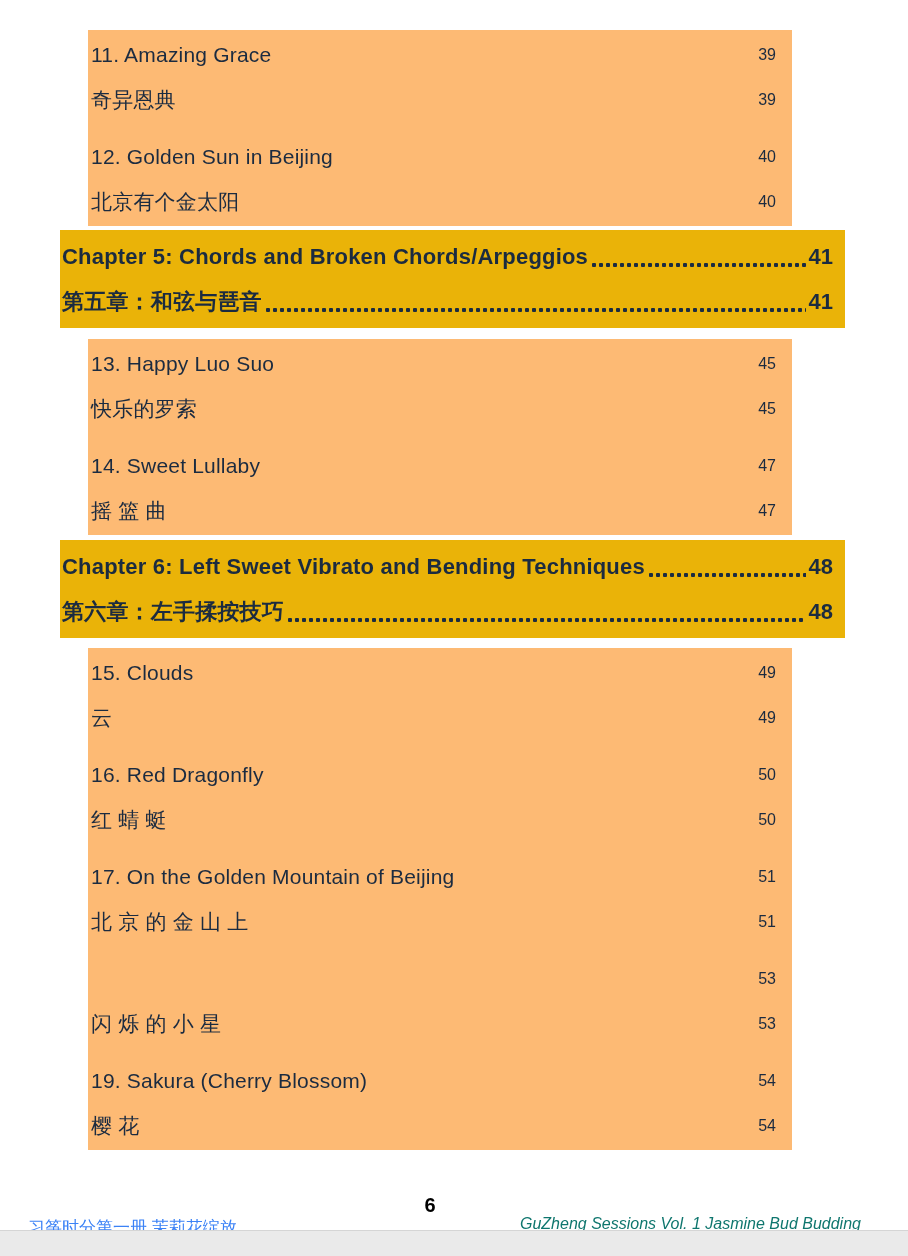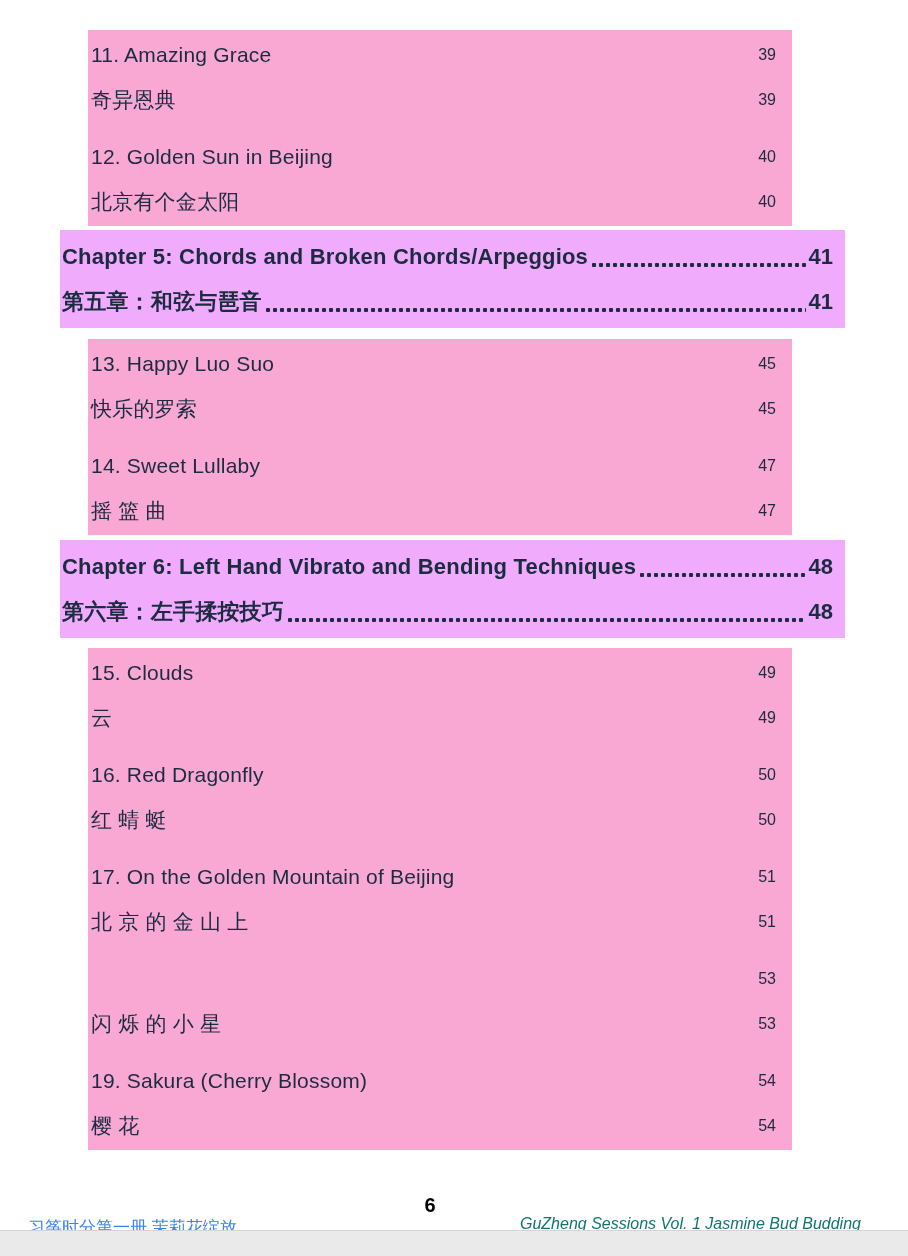--- a/index.html
+++ b/index.html
@@ -8,21 +8,21 @@
     position:relative;
     background:#ffffff;
     overflow:hidden;
     font-family:"Liberation Sans","DejaVu Sans",sans-serif;
     color:#1b2b40;
   }
   .content { padding-top:30px; }
 
   
   .song-block {
-    background:#f9a8d4;
+    background:#fdba74;
     margin-left:88px;
     width:704px;
     padding:2px 0;
   }
   .entry + .entry { margin-top:12px; }
   .song-row {
     height:45px;
     display:flex;
     align-items:center;
     padding:0 16px 0 3px;
@@ -32,21 +32,21 @@
     letter-spacing:0.2px;
     white-space:pre;
   }
   .song-page {
     margin-left:auto;
     font-size:16px;
   }
 
   
   .chapter-block {
-    background:#f0abfc;
+    background:#eab308;
     margin-left:60px;
     width:785px;
     padding:4px 0;
   }
   .chapter-row {
     height:45px;
     display:flex;
     align-items:center;
     padding:0 12px 0 2px;
     font-weight:700;
@@ -171,21 +171,21 @@
         <span class="song-title">摇 篮 曲</span>
         <span class="song-page">47</span>
       </div>
     </div>
   </div>
 
   <div class="gap-5"></div>
 
   <div class="chapter-block">
     <div class="chapter-row">
-      <span class="ch-text">Chapter 6: Left Hand Vibrato and Bending Techniques</span>
+      <span class="ch-text">Chapter 6: Left Sweet Vibrato and Bending Techniques</span>
       <span class="leader"></span>
       <span class="ch-page">48</span>
     </div>
     <div class="chapter-row">
       <span class="ch-text">第六章：左手揉按技巧</span>
       <span class="leader"></span>
       <span class="ch-page">48</span>
     </div>
   </div>
 

